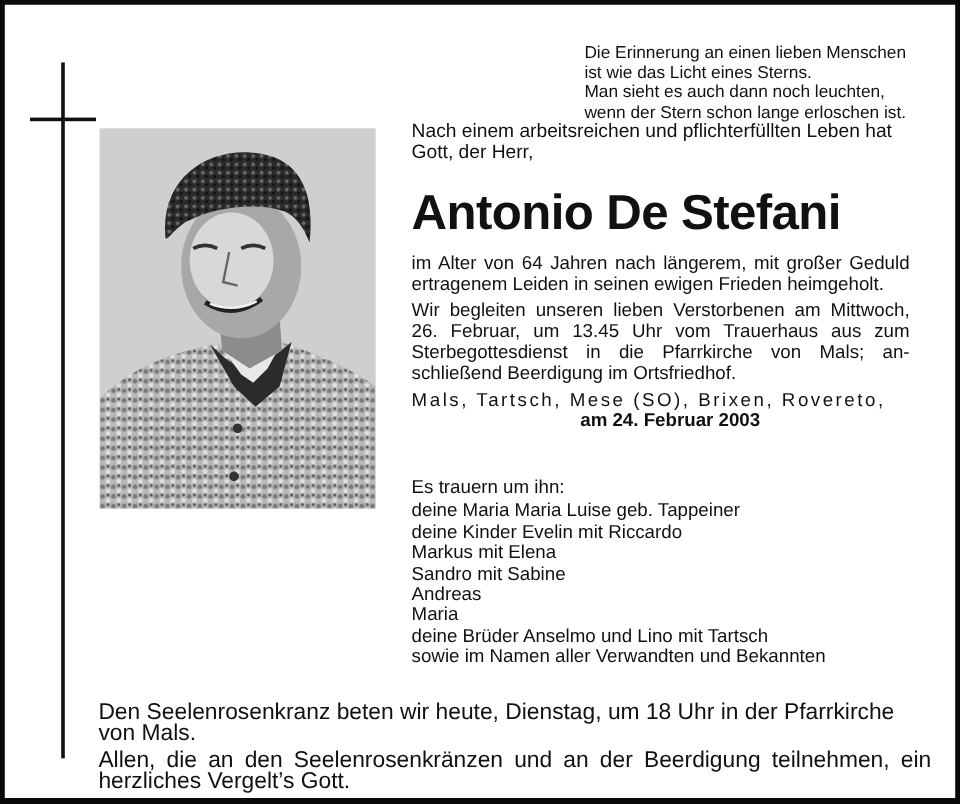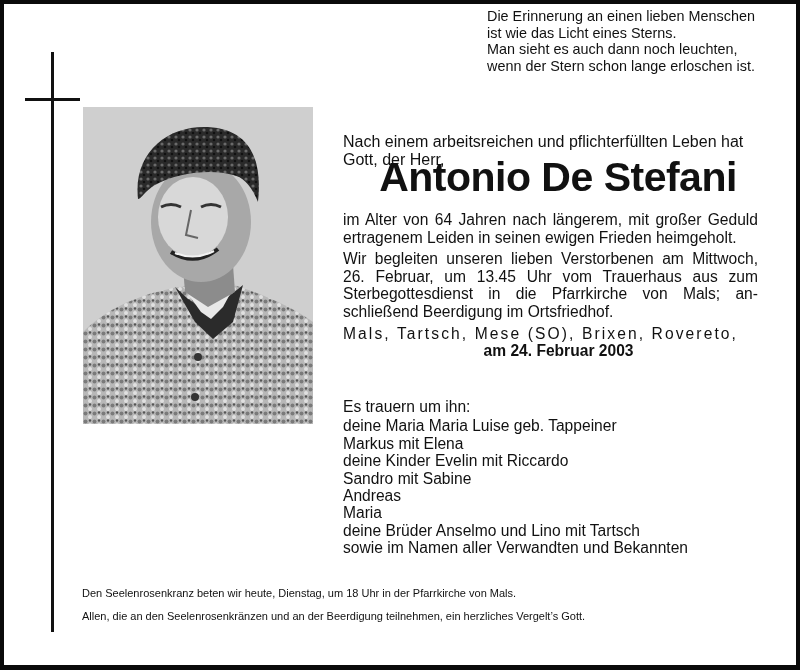--- a/index.html
+++ b/index.html
@@ -2,35 +2,35 @@
 <html><head>
 <meta charset="utf-8">
 <style>
   html, body { margin: 0; padding: 0; background: #ffffff; }
   body { width: 800px; height: 670px; position: relative; overflow: hidden;
          font-family: "Liberation Sans", "DejaVu Sans", sans-serif; color: #111; }
   .frame { position: absolute; left: 0; top: 0; width: 800px; height: 670px;
            box-sizing: border-box; border: 4px solid #0a0a0a; border-top-width: 4px; border-bottom-width: 5px; }
   .cross-v { position: absolute; left: 51px; top: 52px; width: 3px; height: 580px; background: #111; }
   .cross-h { position: absolute; left: 25px; top: 98px; width: 55px; height: 3px; background: #111; }
-  .motto { position: absolute; left: 487px; top: 8px; width: 300px; font-size: 14.4px; line-height: 16.6px; }
+  .motto { position: absolute; left: 487px; top: 36px; width: 300px; font-size: 14.4px; line-height: 16.6px; }
   .motto div { white-space: nowrap; }
   .photo { position: absolute; left: 83px; top: 107px; width: 230px; height: 317px; background: #cfcfcf; overflow: hidden; }
-  .intro { position: absolute; left: 343px; top: 101px; width: 430px; font-size: 16px; line-height: 18px; margin-top: 32px; }
-  .name { position: absolute; left: 343px; top: 154px; width: 430px; text-align: center;
+  .intro { position: absolute; left: 343px; top: 101px; width: 430px; font-size: 16px; line-height: 18px; }
+  .name { position: absolute; left: 343px; top: 154px; width: 430px; 
           font-size: 41px; font-weight: bold; letter-spacing: -0.5px; line-height: 46px; }
   .body-text { position: absolute; left: 343px; top: 211px; width: 429px; font-size: 15.6px; line-height: 17.6px; text-align: justify; }
   .body-text p { margin: 0 14px 4px 0; }
   .places { letter-spacing: 2.1px; white-space: nowrap; text-align: left; }
   .dateline { text-align: center; padding-left: 2px; font-weight: bold; }
   .mourners { position: absolute; left: 343px; top: 398px; width: 430px; font-size: 15.6px; line-height: 17.4px; }
   .mourners .hdr { margin-bottom: 2px; }
   .mourners div { white-space: nowrap; }
   .mourners b { font-weight: normal; }
-  .footer { position: absolute; left: 82px; top: 585px; width: 694px; font-size: 11px; line-height: 17.5px; }
+  .footer { position: absolute; left: 82px; top: 585px; width: 694px; font-size: 19px; line-height: 17.5px; }
   .footer p { margin: 0 0 5px 0; }
   .footer .justify { text-align: justify; text-align-last: left; }
 </style>
 </head>
 <body>
 
 <div class="frame"></div>
 
 <div class="cross-v"></div>
 <div class="cross-h"></div>
@@ -94,22 +94,22 @@
 <div class="body-text">
   <p>im Alter von 64 Jahren nach längerem, mit großer Geduld ertragenem Leiden in seinen ewigen Frieden heim­geholt.</p>
   <p>Wir begleiten unseren lieben Verstorbenen am Mittwoch, 26. Februar, um 13.45 Uhr vom Trauerhaus aus zum Sterbegottesdienst in die Pfarrkirche von Mals; an­schließend Beerdigung im Ortsfriedhof.</p>
   <div class="places">Mals, Tartsch, Mese (SO), Brixen, Rovereto,</div>
   <div class="dateline">am 24. Februar 2003</div>
 </div>
 
 <div class="mourners">
   <div class="hdr">Es trauern um ihn:</div>
   <div><span>deine Maria </span><b>Maria Luise</b><span> geb. </span><b>Tappeiner</b></div>
+  <div><span>deine Kinder </span><b>Evelin</b><span> mit </span><b>Riccardo</b></div>
   <div><b>Markus</b><span> mit </span><b>Elena</b></div>
-  <div><span>deine Kinder </span><b>Evelin</b><span> mit </span><b>Riccardo</b></div>
   <div><b>Sandro</b><span> mit </span><b>Sabine</b></div>
   <div><b>Andreas</b></div>
   <div><b>Maria</b></div>
   <div><span>deine Brüder </span><b>Anselmo</b><span> und </span><b>Lino</b><span> mit Tartsch</span></div>
   <div>sowie im Namen aller Verwandten und Bekannten</div>
 </div>
 
 <div class="footer">
   <p>Den Seelenrosenkranz beten wir heute, Dienstag, um 18 Uhr in der Pfarrkirche von Mals.</p>
   <p class="justify">Allen, die an den Seelenrosenkränzen und an der Beerdigung teilnehmen, ein herzliches Vergelt’s Gott.</p>

